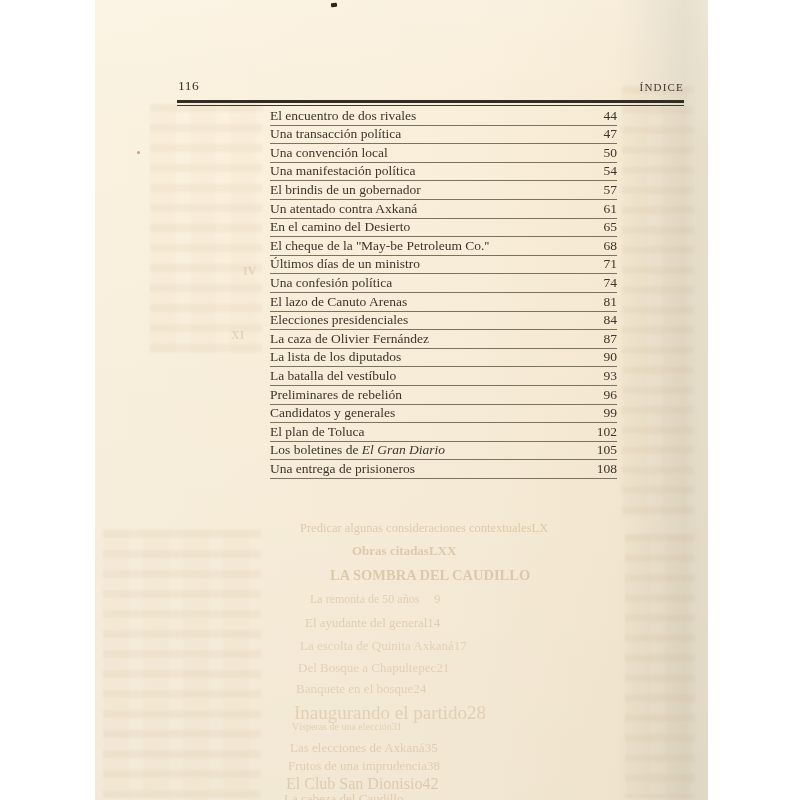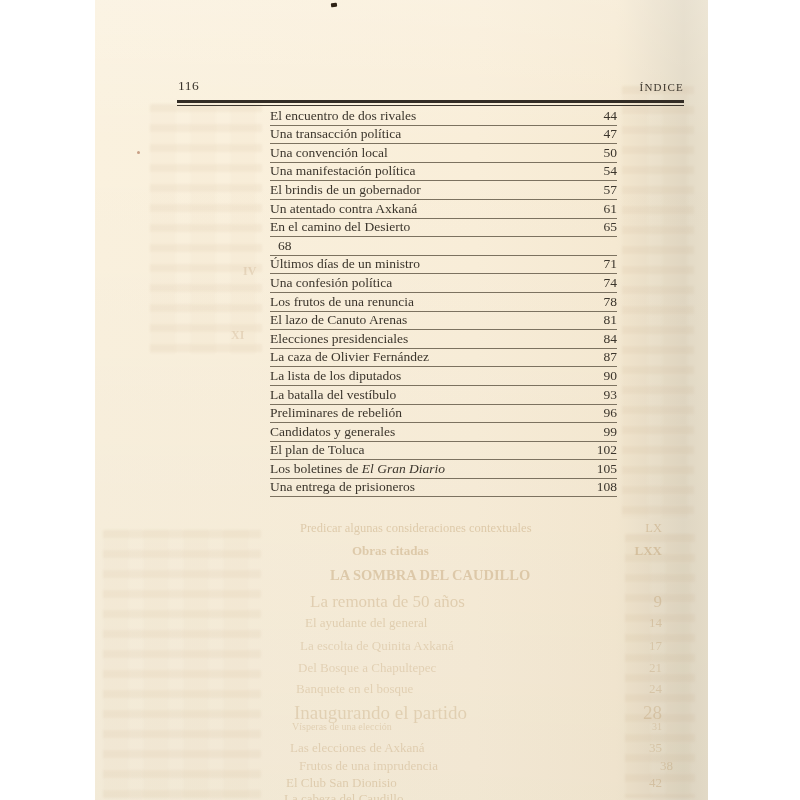--- a/index.html
+++ b/index.html
@@ -19,21 +19,21 @@
         font-size:11px;letter-spacing:1.2px;color:#3d372e;}
   .double-rule{position:absolute;left:82px;top:100px;width:507px;height:6px;box-sizing:border-box;
         border-top:3px solid #332d26;border-bottom:1px solid #3d372f;}
   .toc{position:absolute;left:175px;top:107px;width:347px;}
   .toc-row{box-sizing:border-box;height:18.6px;display:flex;justify-content:space-between;
         align-items:flex-end;border-bottom:1px solid #7c7260;padding-bottom:1px;
         font-size:13.5px;color:#3b352c;white-space:nowrap;}
   .toc-title em{font-style:italic;}
   .toc-page{padding-left:8px;}
   
-  .ghost-row{position:absolute;display:flex;justify-content:space-between;align-items:baseline;
+  .ghost-row{position:absolute;display:flex;align-items:baseline;
         color:#a97f45;filter:blur(0.6px);white-space:nowrap;font-size:13px;}
   .ghost-row.bold{font-weight:bold;}
   .ghost-mark{position:absolute;color:#9a6a38;font-weight:bold;filter:blur(0.7px);font-size:12px;}
   .noise{position:absolute;filter:blur(1.3px);opacity:0.55;pointer-events:none;
         background:repeating-linear-gradient(180deg,rgba(178,139,92,0.13) 0 8px,rgba(0,0,0,0) 8px 20px),
                    repeating-linear-gradient(90deg,rgba(178,139,92,0.05) 0 26px,rgba(0,0,0,0) 26px 40px);}
 </style>
 </head>
 <body>
 
@@ -76,33 +76,30 @@
         </div>
         <div class="toc-row">
           <span class="toc-title">Un atentado contra Axkaná</span>
           <span class="toc-page">61</span>
         </div>
         <div class="toc-row">
           <span class="toc-title">En el camino del Desierto</span>
           <span class="toc-page">65</span>
         </div>
         <div class="toc-row">
+          <span class="toc-title">El cheque de la ''May-be Petroleum Co.''</span>
           <span class="toc-page">68</span>
         </div>
         <div class="toc-row">
           <span class="toc-title">Últimos días de un ministro</span>
           <span class="toc-page">71</span>
         </div>
         <div class="toc-row">
           <span class="toc-title">Una confesión política</span>
           <span class="toc-page">74</span>
-        </div>
-        <div class="toc-row">
-          <span class="toc-title">Los frutos de una renuncia</span>
-          <span class="toc-page">78</span>
         </div>
         <div class="toc-row">
           <span class="toc-title">El lazo de Canuto Arenas</span>
           <span class="toc-page">81</span>
         </div>
         <div class="toc-row">
           <span class="toc-title">Elecciones presidenciales</span>
           <span class="toc-page">84</span>
         </div>
         <div class="toc-row">
@@ -144,21 +141,21 @@
           <span>Predicar algunas consideraciones contextuales</span>
           <span>LX</span>
         </div>
         <div class="ghost-row bold" style="left: 257px; top: 543px; width: 310px; opacity: 0.3; font-size: 13px;">
           <span>Obras citadas</span>
           <span>LXX</span>
         </div>
         <div class="ghost-row bold" style="left: 235px; top: 567px; width: 332px; opacity: 0.3; font-size: 14.5px;">
           <span>LA SOMBRA DEL CAUDILLO</span>
         </div>
-        <div class="ghost-row" style="left: 215px; top: 592px; width: 352px; opacity: 0.26; font-size: 17px; gap: 15px;">
+        <div class="ghost-row" style="left: 215px; top: 592px; width: 352px; opacity: 0.26; font-size: 12px; gap: 15px;">
           <span>La remonta de 50 años</span>
           <span>9</span>
         </div>
         <div class="ghost-row" style="left: 210px; top: 615px; width: 357px; opacity: 0.26; font-size: 13px;">
           <span>El ayudante del general</span>
           <span>14</span>
         </div>
         <div class="ghost-row" style="left: 205px; top: 638px; width: 362px; opacity: 0.23; font-size: 13px;">
           <span>La escolta de Quinita Axkaná</span>
           <span>17</span>
@@ -176,25 +173,25 @@
           <span>28</span>
         </div>
         <div class="ghost-row" style="left: 197px; top: 721px; width: 370px; opacity: 0.23; font-size: 10px;">
           <span>Vísperas de una elección</span>
           <span>31</span>
         </div>
         <div class="ghost-row" style="left: 195px; top: 740px; width: 372px; opacity: 0.25; font-size: 13px;">
           <span>Las elecciones de Axkaná</span>
           <span>35</span>
         </div>
-        <div class="ghost-row" style="left: 193px; top: 758px; width: 374px; opacity: 0.25; font-size: 13px; margin-left: 11px;">
+        <div class="ghost-row" style="left: 193px; top: 758px; width: 374px; opacity: 0.25; font-size: 13px;">
           <span>Frutos de una imprudencia</span>
           <span>38</span>
         </div>
-        <div class="ghost-row" style="left: 191px; top: 775px; width: 376px; opacity: 0.27; font-size: 13px;">
+        <div class="ghost-row" style="left: 191px; top: 775px; width: 376px; opacity: 0.27; font-size: 16px;">
           <span>El Club San Dionisio</span>
           <span>42</span>
         </div>
         <div class="ghost-row" style="left: 189px; top: 791px; width: 378px; opacity: 0.27; font-size: 13px;">
           <span>La cabeza del Caudillo</span>
         </div>
         <span class="ghost-mark" style="left: 148px; top: 264px; opacity: 0.16; text-align: right;">IV</span>
         <span class="ghost-mark" style="left: 136px; top: 328px; opacity: 0.16;">XI</span>
       </div>
   </div>

